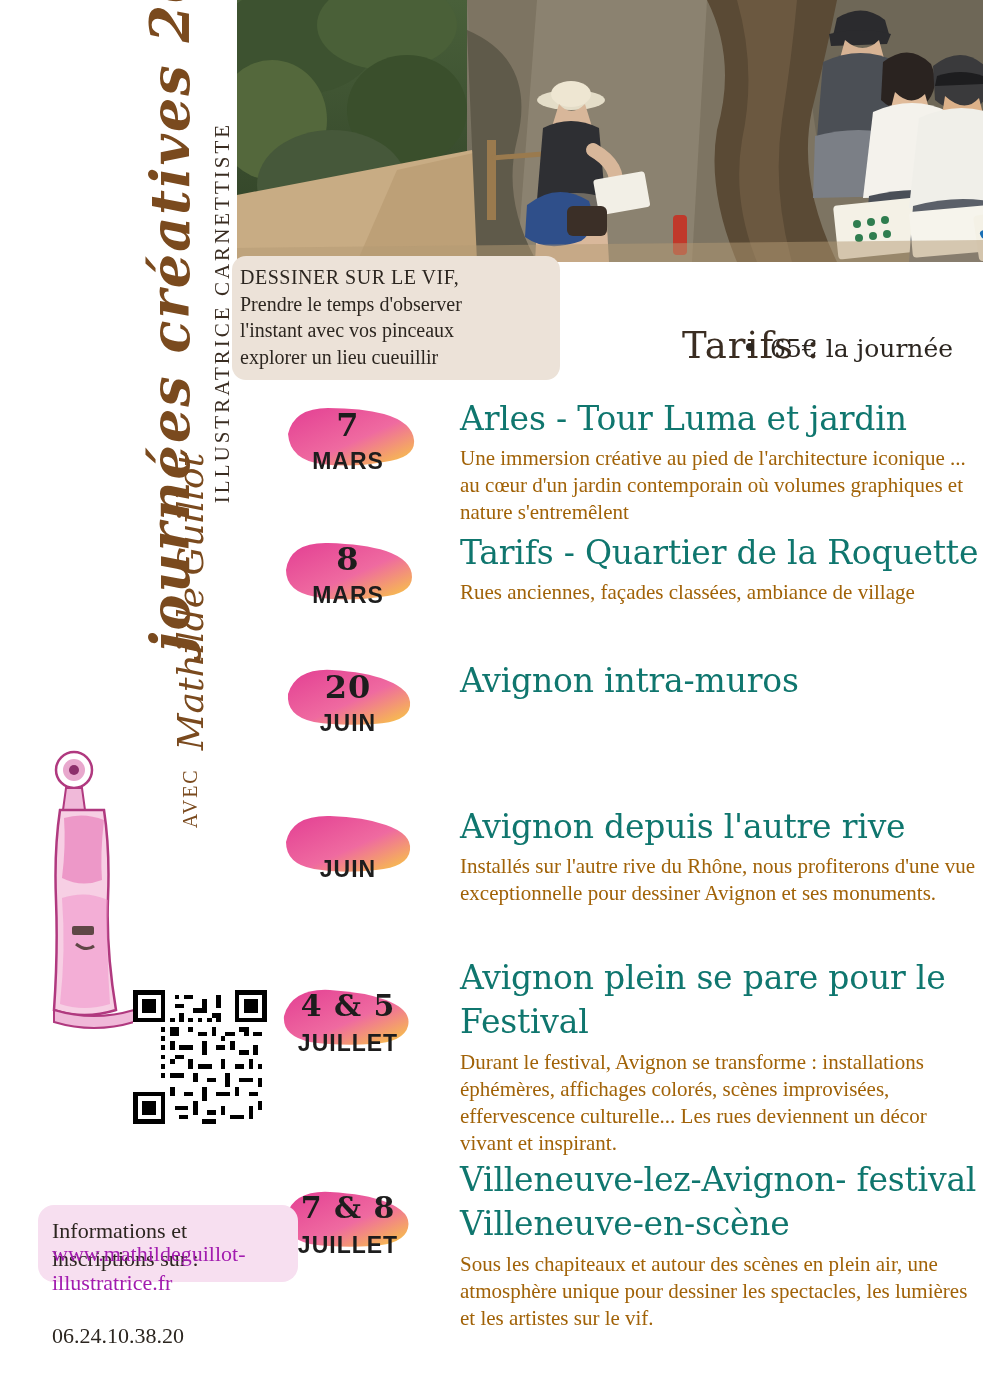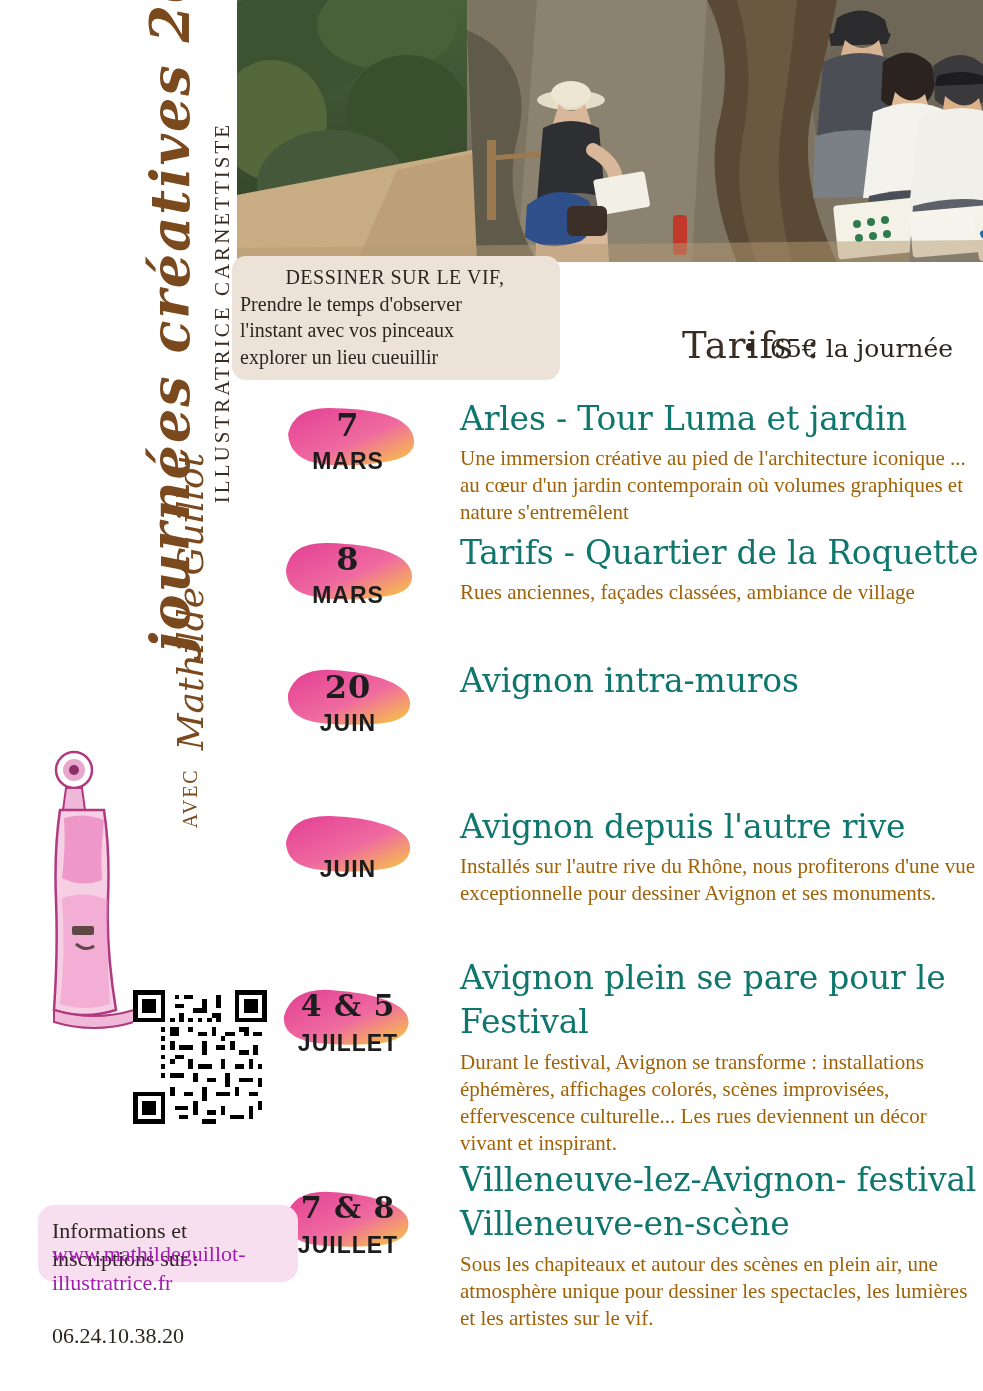--- a/index.html
+++ b/index.html
@@ -98,21 +98,21 @@
     top: 256px;
     width: 310px;
     background: #ece2d8;
     padding: 8px 10px 10px 8px;
     border-radius: 14px;
     font-family: "Liberation Serif", serif;
     font-size: 20px;
     line-height: 1.33;
     color: #2c2620;
   }
-  .tagline .lead { letter-spacing: 0.5px; text-align: center; }
+  .tagline .lead { letter-spacing: 0.5px; }
 
   
   .tarifs-title {
     position: absolute;
     left: 682px;
     top: 284px;
     font-family: "DejaVu Serif", serif;
     font-size: 37px;
     color: #3a2d22;
     letter-spacing: 1px;

